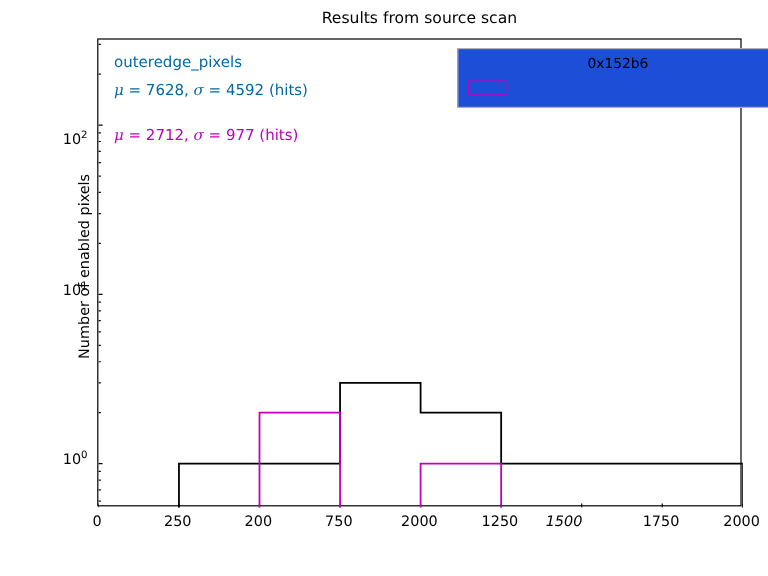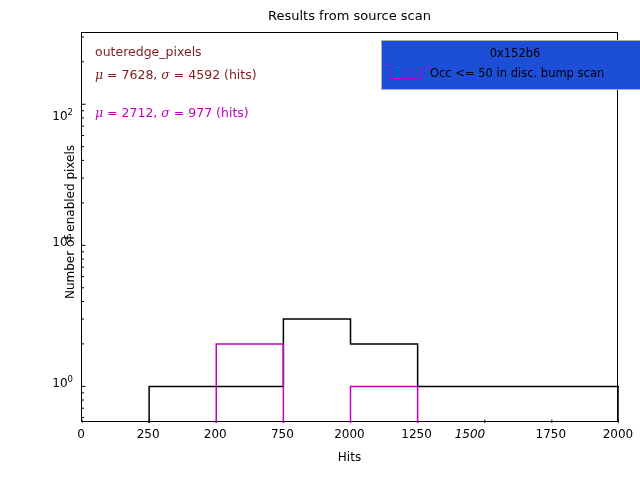--- a/index.html
+++ b/index.html
@@ -96,21 +96,21 @@
   
   #annotation {
     position: absolute;
     left: 95px;
     top: 40px;
     font-size: 12.5px;
     line-height: 23px;
     white-space: nowrap;
   }
   #annotation .ann-line { display: block; }
-  #annotation .ann-black { color: #7f1d1d; }
+  #annotation .ann-black { color: #0369a1; }
   #annotation .ann-magenta { color: #bf00bf; margin-top: 15px; }
   .ital { font-style: italic; font-family: "DejaVu Serif", serif; }
   
   #legend {
     position: absolute;
     left: 344px;
     top: 40px;
     width: 268px;
     box-sizing: border-box;
     border: 1px solid #b0b0b0;
@@ -206,36 +206,34 @@
       <div class="xtick-label" style="left: 550.875px;">1750</div>
       <div class="xtick-label" style="left: 618px;">2000</div>
     </div>
 
   <div id="ytick-labels">
       <div class="ytick-label" style="top: 376.376px;">10<sup>0</sup></div>
       <div class="ytick-label" style="top: 235.316px;">10<sup>1</sup></div>
       <div class="ytick-label" style="top: 109px;">10<sup>2</sup></div>
     </div>
 
-  <div id="xlabel">Hits</div>
   <div id="ylabel">Number of enabled pixels</div>
 
   <div id="annotation">
     <span class="ann-line ann-black">outeredge_pixels</span>
     <span class="ann-line ann-black">
       <span class="ital">μ</span><span> = 7628, </span><span class="ital">σ</span><span> = 4592 (hits)</span>
     </span>
     <span class="ann-line ann-magenta">
       <span class="ital">μ</span><span> = 2712, </span><span class="ital">σ</span><span> = 977 (hits)</span>
     </span>
   </div>
 
   <div id="legend">
     <div id="legend-title">0x152b6</div>
     <div id="legend-entries">
         <div class="legend-entry">
           <span class="legend-swatch magenta"></span>
-          <span class="legend-text">Occ &lt;= 50 in disc. bump scan</span>
         </div>
       </div>
   </div>
 
 </div>
 
 </body></html>

